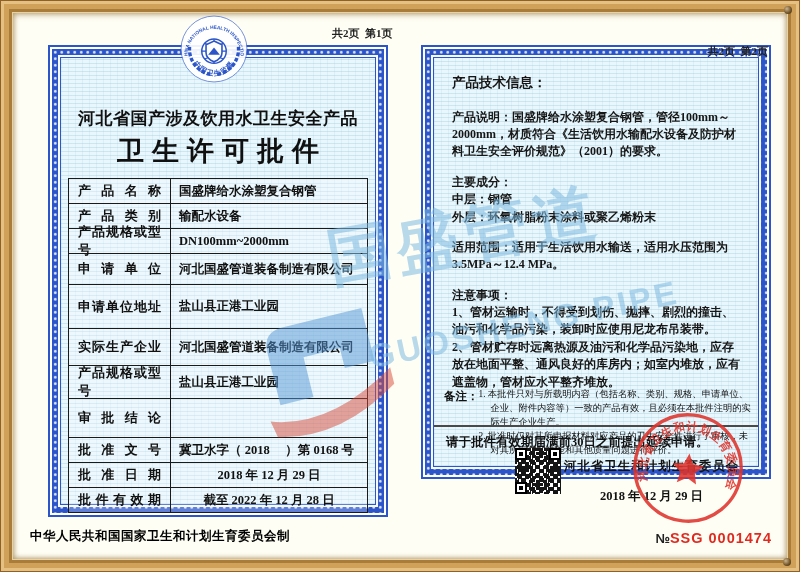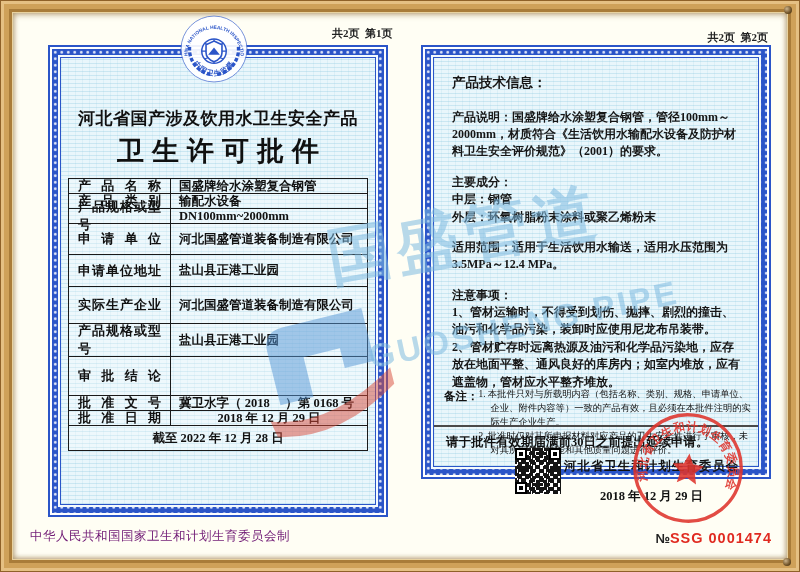--- a/index.html
+++ b/index.html
@@ -39,40 +39,40 @@
     position: relative; height: 100%; border: 1px solid #2b55c8;
     background-color: #e9f6fb;
     background-image: repeating-linear-gradient(0deg, rgba(130,195,220,.30) 0 1px, transparent 1px 4px),
                       repeating-linear-gradient(90deg, rgba(130,195,220,.14) 0 1px, transparent 1px 7px);
   }
   .page.left  { left: 48px;  top: 45px; width: 340px; height: 472px; }
   .page.right { left: 421px; top: 45px; width: 350px; height: 434px; font-family: Liberation Serif, serif; }
 
   .pageinfo { position: absolute; font-size: 11px; font-weight: bold; color: #222; white-space: pre; z-index: 8; }
   .pi-left  { left: 332px; top: 26px; }
-  .pi-right { right: 32px; top: 30px; margin-left: 24px; }
+  .pi-right { right: 32px; top: 44px; margin-left: 24px; }
 
   .emblem { position: absolute; left: 180px; top: 15px; width: 68px; height: 68px; z-index: 9; }
 
   
   .l-title1 { margin-top: 49px; text-align: center; font-size: 17px; font-weight: bold; color: #101010; letter-spacing: .5px; }
   .l-title2 { margin-top: 3px;  text-align: center; font-size: 27px; font-weight: bold; color: #101010; letter-spacing: 8px; text-indent: 8px; }
   .ltable { width: 300px; margin: 9px auto 0; border: 1px solid #1a1a1a; background: rgba(255,255,255,.25); }
   .trow { display: flex; border-bottom: 1px solid #1a1a1a; }
   .trow:last-child { border-bottom: none; }
   .tlabel { width: 102px; border-right: 1px solid #1a1a1a; padding: 0 9px; display: flex; align-items: center; }
   .tlabel span { width: 100%; text-align: justify; text-align-last: justify; font-weight: bold; font-size: 13px; color: #111; }
   .tvalue { flex: 1; padding: 1px 8px; display: flex; align-items: center; font-weight: bold; font-size: 12.5px; color: #111; }
   .tvalue span { width: 100%; }
-  .h25{height:15px}.h31{height:31px}.h35{height:32px}.h37{height:37px}.h33{height:33px}.h39{height:39px}.h24{height:24px}
+  .h25{height:25px}.h31{height:31px}.h35{height:44px}.h37{height:37px}.h33{height:33px}.h39{height:39px}.h24{height:24px}
   .v-center span { text-align: center; }
   .v-small { font-size: 11px; line-height: 1.4; }
   .v-small span { text-indent: 2em; }
   .v-pre span { white-space: pre-wrap; }
-  .footer-left { position: absolute; left: 30px; top: 528px; font-size: 12.5px; font-weight: normal; color: #701a75; letter-spacing: .5px; z-index: 8; }
+  .footer-left { position: absolute; left: 30px; top: 528px; font-size: 12.5px; font-weight: bold; color: #000000; letter-spacing: .5px; z-index: 8; }
 
   
   .r-content { padding: 12px 14px 0 18px; font-size: 12px; line-height: 1.45; color: #161616; font-weight: 600; }
   .r-sec-title { font-size: 13.5px; font-weight: 800; margin: 3px 0 16px; }
   .r-desc { margin: 0 4px 13px 0; }
   .r-scope { margin: 13px 0; width: 292px; }
   .r-notes-title { margin-top: 13px; }
   .remark { position: absolute; left: 10px; right: 6px; top: 330px; display: flex; font-size: 9.3px; line-height: 1.5; color: #111; }
   .remark-label { font-size: 11.5px; font-weight: 800; flex: 0 0 auto; }
   .remark-list { flex: 1; }
@@ -213,20 +213,23 @@
             </div>
        <div class="trow h25">
               <div class="tlabel">
                 <span>批准日期</span>
               </div>
               <div class="tvalue v-center">
                 <span>2018 年 12 月 29 日</span>
               </div>
             </div>
        <div class="trow h24">
+              <div class="tlabel">
+                <span>批件有效期</span>
+              </div>
               <div class="tvalue v-center">
                 <span>截至 2022 年 12 月 28 日</span>
               </div>
             </div>
      </div>
    </div>
   </div>
  </div>
 </div>
 <div class="footer-left">中华人民共和国国家卫生和计划生育委员会制</div>

